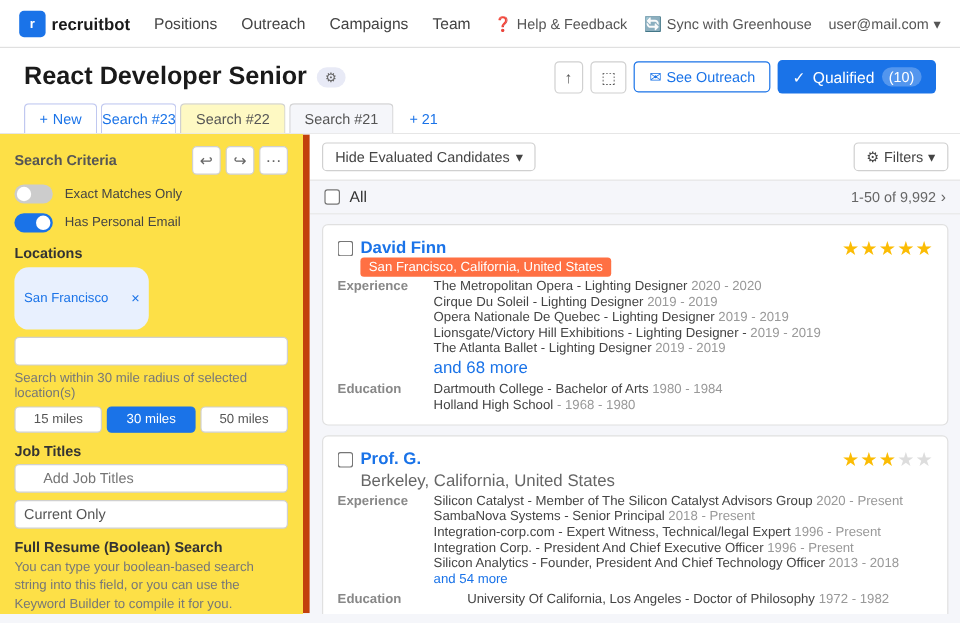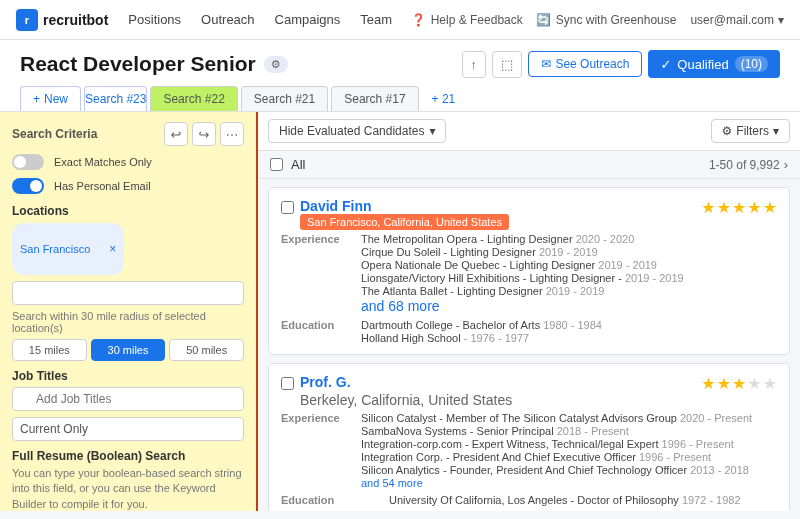--- a/index.html
+++ b/index.html
@@ -59,38 +59,35 @@
   </div>
 
   <div style="display:flex;gap:3px;align-items:flex-end;">
     <div style="padding:5px 12px;border:1px solid #c0c8f0;border-bottom:none;border-radius:4px 4px 0 0;background:#fff;cursor:pointer;font-size:12px;color:#1a73e8;display:flex;align-items:center;gap:4px;">
       <span>+</span>
       <span>New</span>
     </div>
     <div style="padding:5px 0;border:1px solid #c0c8f0;border-bottom:none;border-radius:4px 4px 0 0;background:#fff;cursor:pointer;font-size:12px;color:#1a73e8;">
       <span>Search #23</span>
     </div>
-    <div style="padding:5px 12px;border:1px solid #d0d0d0;border-bottom:none;border-radius:4px 4px 0 0;background:#bef264;cursor:pointer;font-size:12px;color:#555;">
+    <div style="padding:5px 12px;border:1px solid #d0d0d0;border-bottom:none;border-radius:4px 4px 0 0;background:#fef9c3;cursor:pointer;font-size:12px;color:#555;">
       <span>Search #22</span>
     </div>
     <div style="padding:5px 12px;border:1px solid #d0d0d0;border-bottom:none;border-radius:4px 4px 0 0;background:#f5f6fa;cursor:pointer;font-size:12px;color:#555;">
       <span>Search #21</span>
     </div>
-    <div style="padding:5px 12px;border:1px solid #d0d0d0;border-bottom:none;border-radius:4px 4px 0 0;background:#f5f6fa;cursor:pointer;font-size:12px;color:#555;">
-      <span>Search #17</span>
-    </div>
     <div style="padding:5px 10px;font-size:12px;color:#1a73e8;cursor:pointer;align-self:center;">
       <span>+ 21</span>
     </div>
   </div>
 </div>
 
 <div style="display:flex;height:calc(519px - 40px - 80px);overflow:hidden;">
 
-  <div style="width:258px;min-width:258px;background:#fef9c3;border-right:2px solid #c2410c;overflow-y:auto;padding:10px 12px;">
+  <div style="width:258px;min-width:258px;background:#fde047;border-right:6px solid #c2410c;overflow-y:auto;padding:10px 12px;">
     <div style="display:flex;align-items:center;justify-content:space-between;margin-bottom:8px;">
       <span style="font-size:12px;font-weight:600;color:#555;">Search Criteria</span>
       <div style="display:flex;gap:4px;">
         <button style="border:1px solid #d0d0d0;border-radius:4px;background:#fff;cursor:pointer;width:24px;height:24px;font-size:13px;color:#666;display:flex;align-items:center;justify-content:center;">↩</button>
         <button style="border:1px solid #d0d0d0;border-radius:4px;background:#fff;cursor:pointer;width:24px;height:24px;font-size:13px;color:#666;display:flex;align-items:center;justify-content:center;">↪</button>
         <button style="border:1px solid #d0d0d0;border-radius:4px;background:#fff;cursor:pointer;width:24px;height:24px;font-size:13px;color:#666;display:flex;align-items:center;justify-content:center;">⋯</button>
       </div>
     </div>
 
     <div style="display:flex;align-items:center;gap:10px;margin-bottom:8px;">
@@ -184,21 +181,21 @@
           <div style="font-size:11px;color:#444;margin-bottom:1px;"><span style="font-weight:500;">Opera Nationale De Quebec</span> - Lighting Designer&nbsp;<span style="color:#999;">2019 - 2019</span></div>
           <div style="font-size:11px;color:#444;margin-bottom:1px;"><span style="font-weight:500;">Lionsgate/Victory Hill Exhibitions</span> - Lighting Designer -&nbsp;<span style="color:#999;">2019 - 2019</span></div>
           <div style="font-size:11px;color:#444;margin-bottom:1px;"><span style="font-weight:500;">The Atlanta Ballet</span> - Lighting Designer&nbsp;<span style="color:#999;">2019 - 2019</span></div>
           <div style="font-size:14px;color:#1a73e8;cursor:pointer;margin-top:1px;">and 68 more</div>
         </div>
       </div>
       <div style="display:flex;gap:10px;margin-top:5px;">
         <div style="font-size:11px;font-weight:600;color:#888;width:70px;min-width:70px;">Education</div>
         <div style="flex:1;">
           <div style="font-size:11px;color:#444;margin-bottom:1px;"><span style="font-weight:500;">Dartmouth College</span> - Bachelor of Arts&nbsp;<span style="color:#999;">1980 - 1984</span></div>
-          <div style="font-size:11px;color:#444;"><span style="font-weight:500;">Holland High School</span>&nbsp;<span style="color:#999;">- 1976 - 1977</span></div>
+          <div style="font-size:11px;color:#444;"><span style="font-weight:500;">Holland High School</span>&nbsp;<span style="color:#999;">- 1968 - 1980</span></div>
         </div>
       </div>
     </div>
 
     <div style="background:#fff;border:1px solid #e0e0e0;border-radius:5px;margin:8px 10px;padding:10px 12px;">
       <div style="display:flex;align-items:flex-start;justify-content:space-between;margin-bottom:4px;">
         <div style="display:flex;align-items:flex-start;gap:6px;">
           <input type="checkbox" style="margin-top: 3px;">
           <div>
             <div style="font-size:14px;font-weight:600;color:#1a73e8;cursor:pointer;">Prof. G.</div>

